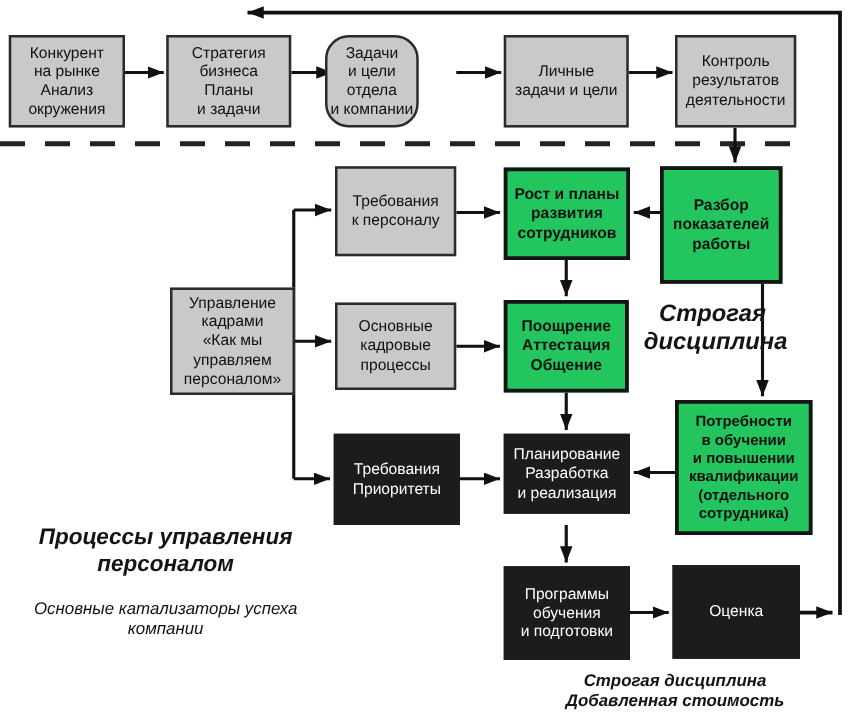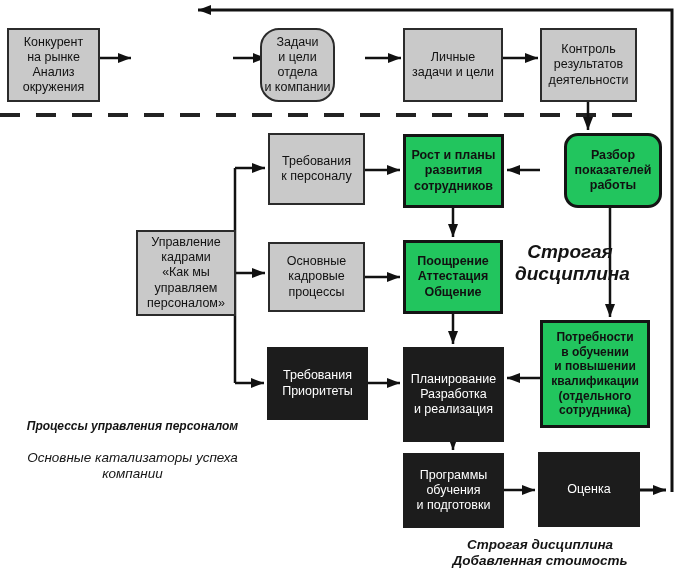--- a/index.html
+++ b/index.html
@@ -24,34 +24,34 @@
   }
 
   
   [data-name="node-competitor"]{left:7px;top:28px;width:93px;height:74px;}
   [data-name="node-strategy"]{left:133px;top:28px;width:100px;height:74px;}
   [data-name="node-dept-goals"]{left:260px;top:28px;width:75px;height:74px;border-radius:19px;}
   [data-name="node-personal-goals"]{left:403px;top:28px;width:100px;height:74px;}
   [data-name="node-control"]{left:540px;top:28px;width:97px;height:74px;}
   [data-name="node-staff-requirements"]{left:268px;top:133px;width:97px;height:72px;}
   [data-name="node-growth-plans"]{left:403px;top:134px;width:101px;height:74px;}
-  [data-name="node-performance-review"]{left:564px;top:133px;width:98px;height:75px;border-radius:14px;}
+  [data-name="node-performance-review"]{left:528px;top:133px;width:98px;height:94px;}
   [data-name="node-hr-management"]{left:136px;top:230px;width:100px;height:86px;}
   [data-name="node-hr-processes"]{left:268px;top:242px;width:97px;height:70px;}
   [data-name="node-encouragement"]{left:403px;top:240px;width:100px;height:74px;}
   [data-name="node-requirements-priorities"]{left:267px;top:347px;width:101px;height:73px;}
-  [data-name="node-planning"]{left:403px;top:347px;width:101px;height:95px;}
+  [data-name="node-planning"]{left:403px;top:347px;width:101px;height:64px;}
   [data-name="node-training-needs"]{left:540px;top:320px;width:110px;height:108px;font-size:12px;}
   [data-name="node-training-programs"]{left:403px;top:453px;width:101px;height:75px;}
   [data-name="node-evaluation"]{left:538px;top:452px;width:102px;height:75px;}
 
   
   [data-name="annotation-strict-discipline"]{left:515px;top:241px;width:110px;font-size:19px;line-height:1.18;}
   [data-name="annotation-processes"]{left:10px;top:403px;width:245px;font-size:13.5px;line-height:1.2;}
-  [data-name="annotation-processes"] .cap-line1{font-size:12px;font-weight:bold;font-style:italic;}
+  [data-name="annotation-processes"] .cap-line1{font-size:18px;font-weight:bold;font-style:italic;}
   [data-name="annotation-processes"] .cap-rest{font-weight:normal;font-style:italic;}
   [data-name="annotation-bottom"]{left:400px;top:537px;width:280px;font-size:13.5px;line-height:1.2;}
 </style>
 </head>
 <body>
 
 <div class="canvas" data-name="diagram-canvas">
 
   <svg width="681" height="570" viewBox="0 0 681 570" data-name="connector-lines">
     <defs>
@@ -86,20 +86,24 @@
     <line data-name="arrow-needs-to-planning" x1="540" y1="378" x2="507" y2="378" stroke="#111" stroke-width="2.5" marker-end="url(#ah)"></line>
     <line data-name="arrow-reqprior-to-planning" x1="368" y1="383" x2="400" y2="383" stroke="#111" stroke-width="2.5" marker-end="url(#ah)"></line>
     <line data-name="arrow-planning-down" x1="453" y1="420" x2="453" y2="450" stroke="#111" stroke-width="2.5" marker-end="url(#ah)"></line>
     <line data-name="arrow-programs-to-evaluation" x1="504" y1="490" x2="535" y2="490" stroke="#111" stroke-width="2.5" marker-end="url(#ah)"></line>
   </svg>
 
   <div class="node gray" data-name="node-competitor">Конкурент
 на рынке
 Анализ
 окружения</div>
+  <div class="node gray" data-name="node-strategy">Стратегия
+бизнеса
+Планы
+и задачи</div>
   <div class="node gray" data-name="node-dept-goals">Задачи
 и цели отдела
 и компании</div>
   <div class="node gray" data-name="node-personal-goals">Личные
 задачи и цели</div>
   <div class="node gray" data-name="node-control">Контроль
 результатов
 деятельности</div>
 
   <div class="node gray" data-name="node-staff-requirements">Требования

